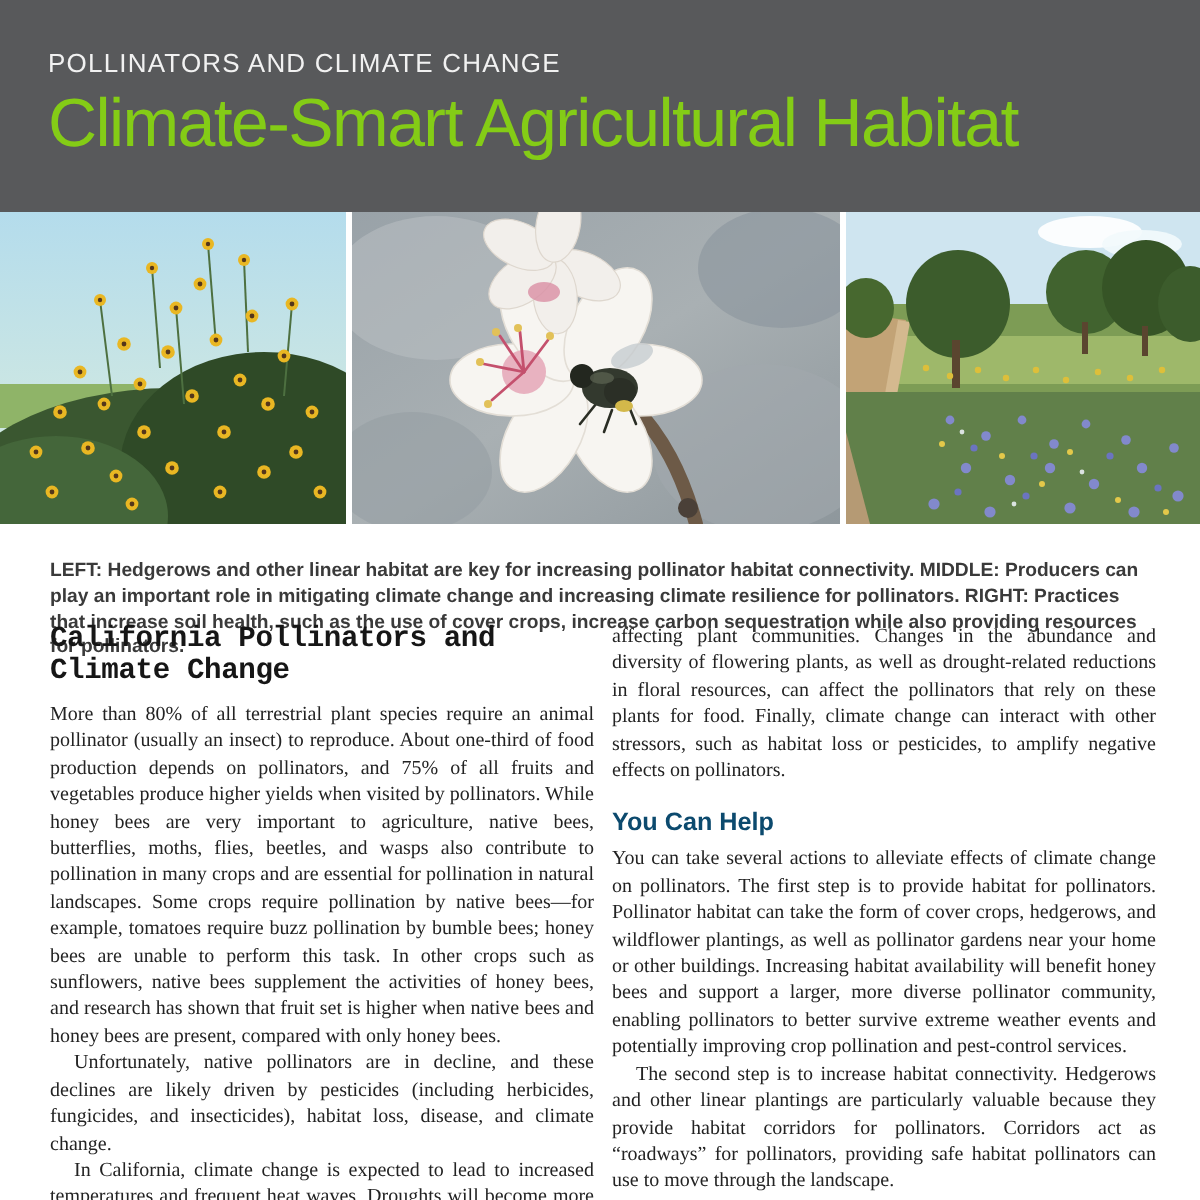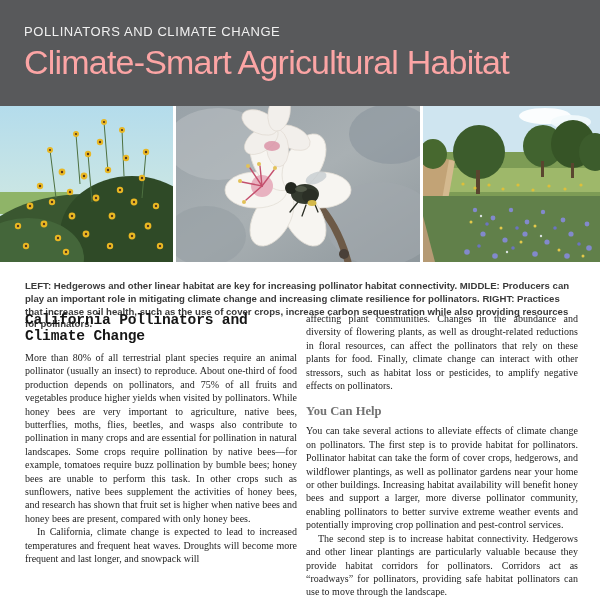--- a/index.html
+++ b/index.html
@@ -15,21 +15,21 @@
     background:#58595B; box-sizing:border-box; padding:24px 0 0 24px;
   }
   .eyebrow {
     font-family:"Liberation Sans", sans-serif;
     font-size:13px; font-weight:400; letter-spacing:0.6px;
     color:#f1f1f1;
   }
   .masthead-title {
     font-family:"Liberation Sans", sans-serif;
     font-weight:300; font-size:34px; letter-spacing:-0.8px;
-    color:#fca5a5; margin-top:4px; white-space:nowrap;
+    color:#84cc16; margin-top:4px; white-space:nowrap;
   }
 
   
   .photo-strip {
     position:absolute; top:106px; left:0; width:600px; height:156px;
     display:flex; gap:3px; background:#ffffff;
   }
   .photo { margin:0; height:156px; overflow:hidden; flex:none; }
   .photo svg { display:block; }
 
@@ -45,22 +45,22 @@
     position:absolute; top:312px; left:25px; width:553px;
     display:flex; gap:9px;
   }
   .col { width:272px; flex:none; }
   .section-heading {
     font-family:Liberation Mono, monospace;
     font-size:14.6px; font-weight:700; color:#161616;
     margin:0 0 7px 0; letter-spacing:-0.2px;
   }
   .sub-heading {
-    font-family:Liberation Serif, serif;
-    font-size:12.6px; font-weight:700; color:#737373;
+    font-family:Liberation Sans, sans-serif;
+    font-size:12.6px; font-weight:700; color:#0c4a6e;
     margin:12px 0 5px 0;
   }
   .col p {
     margin:0; text-align:justify;
     font-size:10px; line-height:13.4px; color:#232323;
   }
   .col p.indent { text-indent:12px; }
 </style>
 </head>
 <body>
@@ -308,20 +308,21 @@
     </figure>
   </div>
 
   <p class="caption">LEFT: Hedgerows and other linear habitat are key for increasing pollinator habitat connectivity. MIDDLE: Producers can play an important role in mitigating climate change and increasing climate resilience for pollinators. RIGHT: Practices that increase soil health, such as the use of cover crops, increase carbon sequestration while also providing resources for pollinators.</p>
 
   <div class="columns">
 
     <div class="col">
       <h2 class="section-heading">California Pollinators and Climate Change</h2>
       <p>More than 80% of all terrestrial plant species require an animal pollinator (usually an insect) to reproduce. About one-third of food production depends on pollinators, and 75% of all fruits and vegetables produce higher yields when visited by pollinators. While honey bees are very important to agriculture, native bees, butterflies, moths, flies, beetles, and wasps also contribute to pollination in many crops and are essential for pollination in natural landscapes. Some crops require pollination by native bees—for example, tomatoes require buzz pollination by bumble bees; honey bees are unable to perform this task. In other crops such as sunflowers, native bees supplement the activities of honey bees, and research has shown that fruit set is higher when native bees and honey bees are present, compared with only honey bees.</p>
+      <p class="indent">Unfortunately, native pollinators are in decline, and these declines are likely driven by pesticides (including herbicides, fungicides, and insecticides), habitat loss, disease, and climate change.</p>
       <p class="indent">In California, climate change is expected to lead to increased temperatures and frequent heat waves. Droughts will become more frequent and last longer, and snowpack will</p>
     </div>
 
     <div class="col">
       <p>affecting plant communities. Changes in the abundance and diversity of flowering plants, as well as drought-related reductions in floral resources, can affect the pollinators that rely on these plants for food. Finally, climate change can interact with other stressors, such as habitat loss or pesticides, to amplify negative effects on pollinators.</p>
       <h3 class="sub-heading">You Can Help</h3>
       <p>You can take several actions to alleviate effects of climate change on pollinators. The first step is to provide habitat for pollinators. Pollinator habitat can take the form of cover crops, hedgerows, and wildflower plantings, as well as pollinator gardens near your home or other buildings. Increasing habitat availability will benefit honey bees and support a larger, more diverse pollinator community, enabling pollinators to better survive extreme weather events and potentially improving crop pollination and pest-control services.</p>
       <p class="indent">The second step is to increase habitat connectivity. Hedgerows and other linear plantings are particularly valuable because they provide habitat corridors for pollinators. Corridors act as “roadways” for pollinators, providing safe habitat pollinators can use to move through the landscape.</p>
     </div>
 

